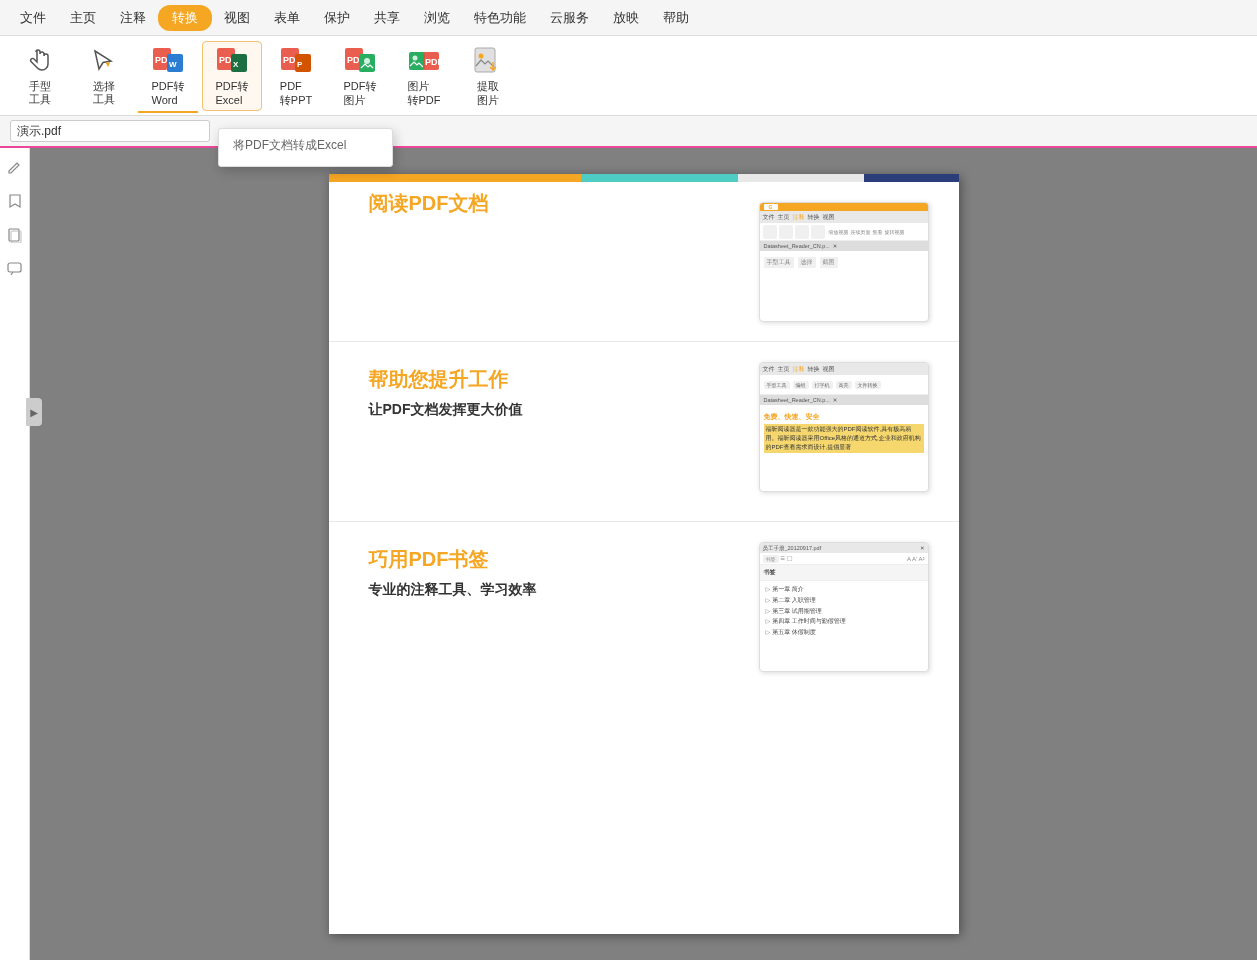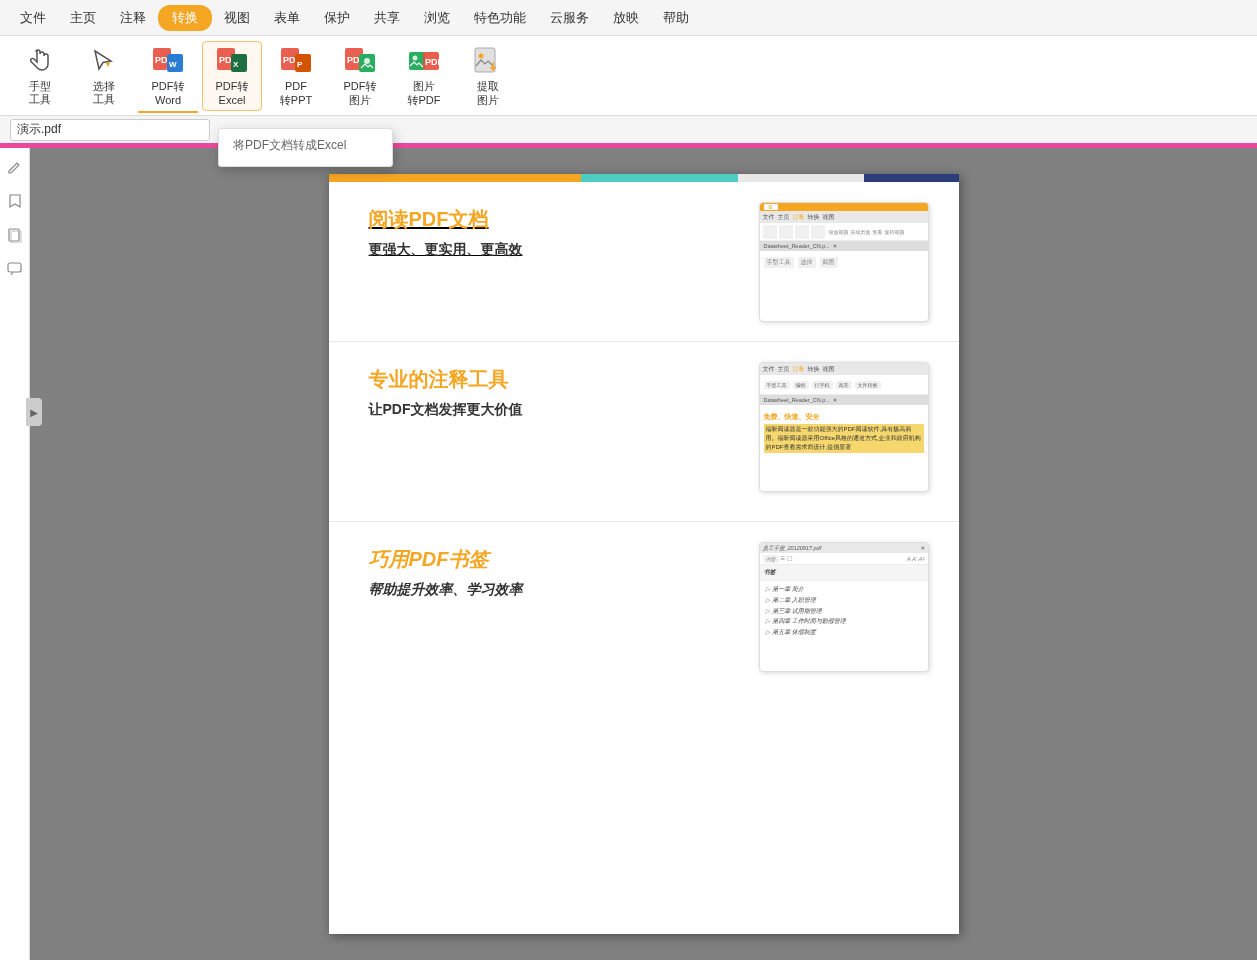--- a/index.html
+++ b/index.html
@@ -53,30 +53,29 @@
     }
     .tool-btn .icon-area {
       width: 36px;
       height: 36px;
       display: flex;
       align-items: center;
       justify-content: center;
       margin-bottom: 2px;
     }
     .tool-btn .label {
-      text-align: center;
       line-height: 1.2;
       font-size: 11px;
     }
 
     
     .address-bar {
       height: 32px;
       background: #f5f5f5;
-      border-bottom: 5px solid #ec4899;
+      border-bottom: 2px solid #ec4899;
       display: flex;
       align-items: center;
       padding: 0 10px;
     }
     .address-input {
       border: 1px solid #ccc;
       border-radius: 3px;
       height: 22px;
       width: 200px;
       padding: 0 6px;
@@ -390,23 +389,22 @@
   <div class="doc-area">
     <div class="pdf-page">
 
       <div class="pdf-color-bar">
         <div class="pdf-color-segment" style="background:#f5a623; width:40%;"></div>
         <div class="pdf-color-segment" style="background:#4ecdc4; width:25%;"></div>
         <div class="pdf-color-segment" style="background:#e8e8e8; width:20%;"></div>
         <div class="pdf-color-segment" style="background:#2c3e7a; width:15%;"></div>
       </div>
 
-      <div class="pdf-section" style="position:relative; min-height: 160px; padding: 24px 220px 20px 40px; text-decoration: underline;">
+      <div class="pdf-section" style="position:relative; min-height: 160px; padding: 8px 220px 20px 40px;">
         <div class="section-title">阅读PDF文档</div>
-        <div class="section-subtitle">更强大、更实用、更高效</div>
 
         <div class="section-preview" style="top: 20px; width: 170px; height: 120px;">
           <div style="background:#f5a623; height:8px; display:flex; align-items:center; padding: 0 4px;">
             <div style="width:14px; height:6px; background:#fff; border-radius:1px; font-size:5px; color:#f5a623; display:flex; align-items:center; justify-content:center; font-weight:bold;">G</div>
           </div>
           <div style="background:#e8e8e8; height:12px; display:flex; align-items:center; padding: 0 3px; gap:3px; font-size:6px; color:#555;">
             <span>文件</span>
               <span>主页</span>
               <span style="color:#f5a623;">注释</span>
               <span>转换</span>
@@ -430,21 +428,21 @@
             <div style="display:flex; gap:4px; flex-wrap:wrap;">
               <div style="background:#f0f0f0;padding:1px 3px;border-radius:1px;">手型工具</div>
               <div style="background:#f0f0f0;padding:1px 3px;border-radius:1px;">选择</div>
               <div style="background:#f0f0f0;padding:1px 3px;border-radius:1px;">截图</div>
             </div>
           </div>
         </div>
       </div>
 
       <div class="pdf-section" style="position:relative; min-height: 180px; padding: 24px 220px 20px 40px;">
-        <div class="section-title">专业的注释工具</div>
+        <div class="section-title">帮助您提升工作</div>
         <div class="section-subtitle">让PDF文档发挥更大价值</div>
 
         <div class="section-preview" style="top: 20px; width: 170px; height: 130px;">
           <div style="background:#e8e8e8; height:12px; display:flex; align-items:center; padding: 0 3px; gap:3px; font-size:6px; color:#555;">
             <span>文件</span>
               <span>主页</span>
               <span style="color:#f5a623;">注释</span>
               <span>转换</span>
               <span>视图</span>
           </div>
@@ -459,23 +457,23 @@
             <span>Datasheet_Reader_CN.p...</span>
             <span>✕</span>
           </div>
           <div style="padding:6px 4px; font-size:7px; color:#333; line-height:1.6;">
             <div style="font-weight:bold; color:#f5a623; margin-bottom:2px;">免费、快速、安全</div>
             <div style="background:#f5d76e; font-size:6px; line-height:1.5; padding:1px 2px;">福昕阅读器是一款功能强大的PDF阅读软件,具有极高易用。福昕阅读器采用Office风格的通道方式,企业和政府机构的PDF查看需求而设计,提倡显著</div>
           </div>
         </div>
       </div>
 
-      <div class="pdf-section" style="position:relative; min-height: 180px; padding: 24px 120px 20px 40px; font-style: italic;">
+      <div class="pdf-section" style="position:relative; min-height: 180px; padding: 24px 120px 20px 40px;">
         <div class="section-title">巧用PDF书签</div>
-        <div class="section-subtitle">帮助提升效率、学习效率</div>
+        <div class="section-subtitle">专业的注释工具、学习效率</div>
 
         <div class="section-preview" style="top: 20px; width: 170px; height: 130px;">
           <div style="background:#e8e8e8; height:10px; display:flex; align-items:center; padding: 0 3px; font-size:5.5px; color:#555;">
             <span>员工手册_20120917.pdf</span>
             <span style="margin-left:auto;">✕</span>
           </div>
           <div style="background:#fff; height:12px; display:flex; align-items:center; padding: 0 3px; gap:2px; border-bottom:1px solid #eee;">
             <div style="font-size:5px;color:#888;background:#f0f0f0;padding:1px 3px;border-radius:2px;">书签</div>
             <div style="font-size:8px;color:#888;">≡</div>
             <div style="font-size:8px;color:#888;">□</div>

